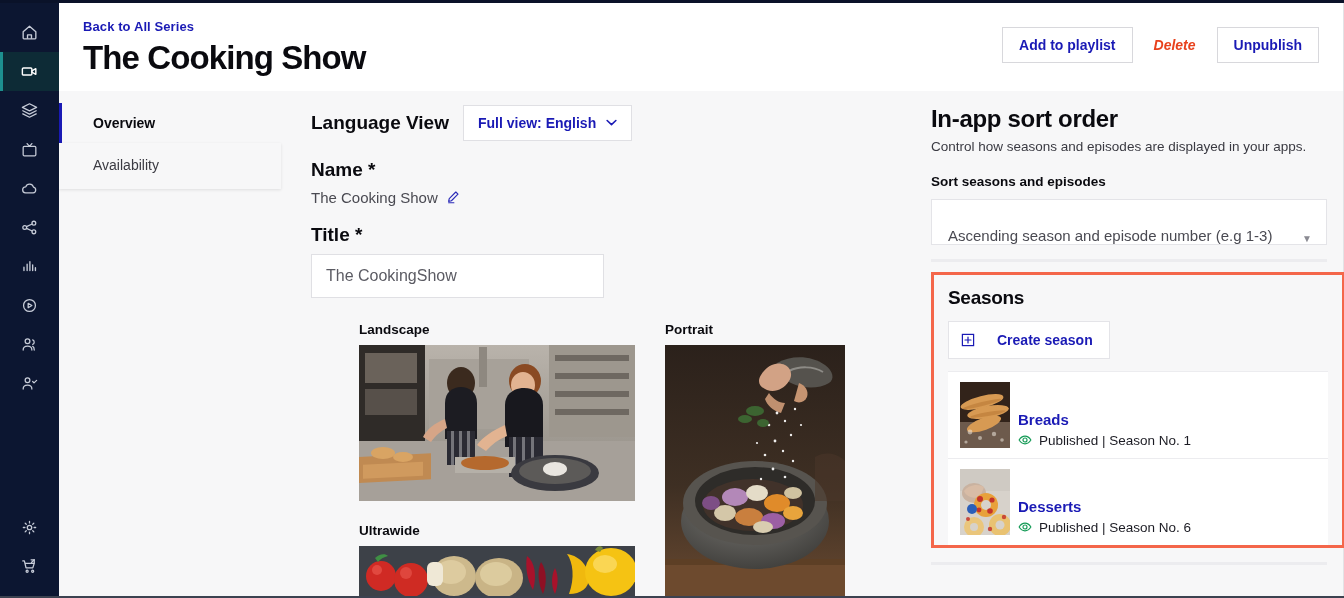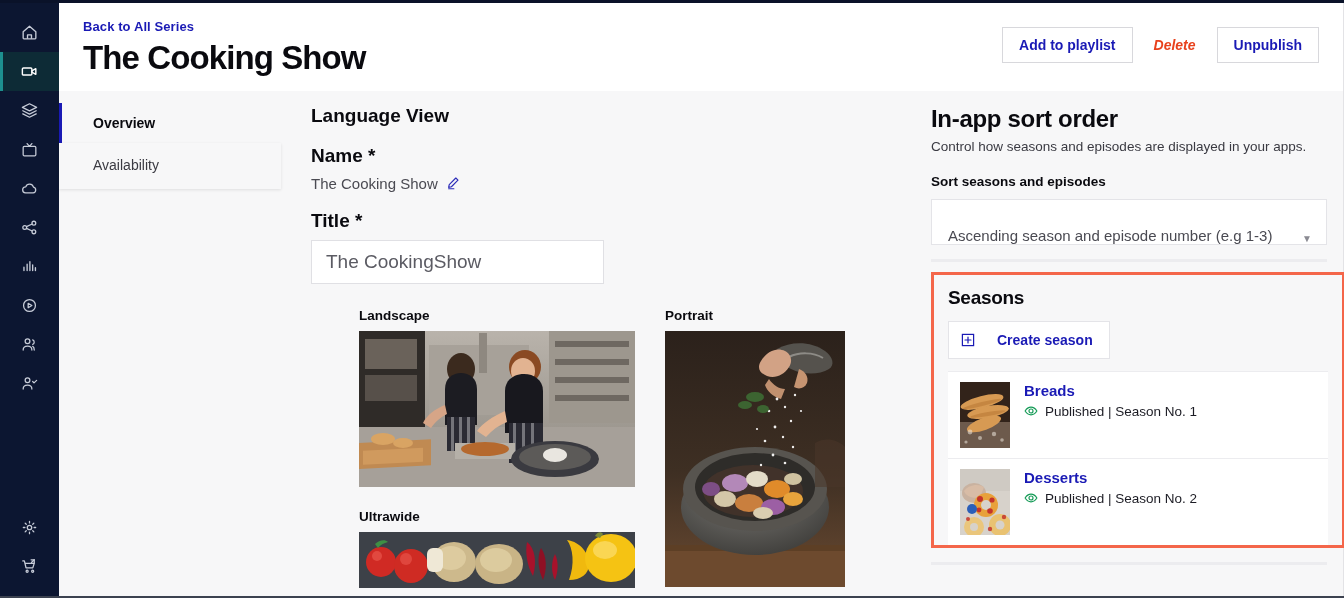--- a/index.html
+++ b/index.html
@@ -145,21 +145,21 @@
     font-size: 15px; color: #4a4a52; margin-top: 8px;
     display: flex; align-items: center; gap: 8px;
   }
   .pencil { width: 14px; height: 14px; cursor: pointer; }
   .textinput {
     margin-top: 8px;
     width: 293px; height: 44px;
     background: #ffffff;
     border: 1px solid #e0e0e4;
     font-family: "Liberation Sans", sans-serif;
-    font-size: 19px; color: #5b5b63;
+    font-size: 16px; color: #5b5b63;
     padding: 0 14px;
   }
 
   .imgcols { display: flex; gap: 30px; margin-top: 24px; justify-content: center; }
   .imgcol-l { width: 276px; }
   .imgcol-p { width: 180px; }
   .imglabel { font-size: 13.5px; font-weight: bold; color: #0a0a0f; margin-bottom: 8px; }
   .thumb { display: block; }
   .thumb-landscape { width: 276px; height: 156px; }
   .thumb-portrait { width: 180px; height: 256px; }
@@ -202,21 +202,21 @@
     background: #ffffff; border: 1px solid #e4e4e8;
     padding: 10px 16px 10px 12px;
     font-size: 14px; font-weight: bold; color: #1a1ab5;
     cursor: pointer;
   }
   .plus-sq { width: 14px; height: 14px; }
   .season-list { margin-top: 12px; }
   .season-row {
     background: #ffffff;
     border-top: 1px solid #ececef;
-    display: flex; align-items: flex-start; gap: 14px;
+    display: flex; align-items: flex-end; gap: 8px;
     padding: 10px 12px;
     cursor: pointer;
   }
   .season-thumb { width: 50px; height: 66px; flex: 0 0 50px; display: block; }
   .season-name { font-size: 15px; font-weight: bold; color: #1a1ab5; }
   .season-meta {
     margin-top: 5px; font-size: 13.5px; color: #1c1c24;
     display: flex; align-items: center; gap: 7px;
   }
   .eye { width: 14px; height: 14px; flex: 0 0 14px; }
@@ -358,20 +358,26 @@
         </div>
         <div class="tab card">
           <span>Availability</span>
         </div>
       </div>
 
       <div class="maincol">
 
         <div class="row-inline">
           <div class="fieldlabel">Language View</div>
+          <div class="selectbox">
+            <span>Full view: English</span>
+            <svg class="chev" viewBox="0 0 12 8" fill="none" stroke="#1a1ab5" stroke-width="1.8">
+              <path d="M1 1.7 6 6.4l5-4.7" stroke-linecap="round" stroke-linejoin="round"></path>
+            </svg>
+          </div>
         </div>
 
         <div class="field-block">
           <div class="fieldlabel">Name *</div>
           <div class="readonly-value">
             <span>The Cooking Show</span>
             <svg class="pencil" viewBox="0 0 16 16" fill="none" stroke="#2a2ab8" stroke-width="1.3">
               <path d="M11.2 2.3 13.7 4.8 6.2 12.3 3 13l.7-3.2z" stroke-linejoin="round"></path>
               <path d="M3 14.6h6" stroke-linecap="round"></path>
             </svg>
@@ -604,21 +610,21 @@
                   <circle cx="30" cy="60" r="2.2"></circle>
                 </g>
               </svg>
               <div>
                 <div class="season-name">Desserts</div>
                 <div class="season-meta">
                   <svg class="eye" viewBox="0 0 16 16" fill="none" stroke="#139a55" stroke-width="1.3">
                     <path d="M1.3 8S3.9 3.6 8 3.6 14.7 8 14.7 8 12.1 12.4 8 12.4 1.3 8 1.3 8z"></path>
                     <circle cx="8" cy="8" r="2.3"></circle>
                   </svg>
-                  <span>Published | Season No. 2</span>
+                  <span>Published | Season No. 6</span>
                 </div>
               </div>
             </div>
 
           </div>
         </div>
 
         <div class="hr-bottom"></div>
       </aside>
 

